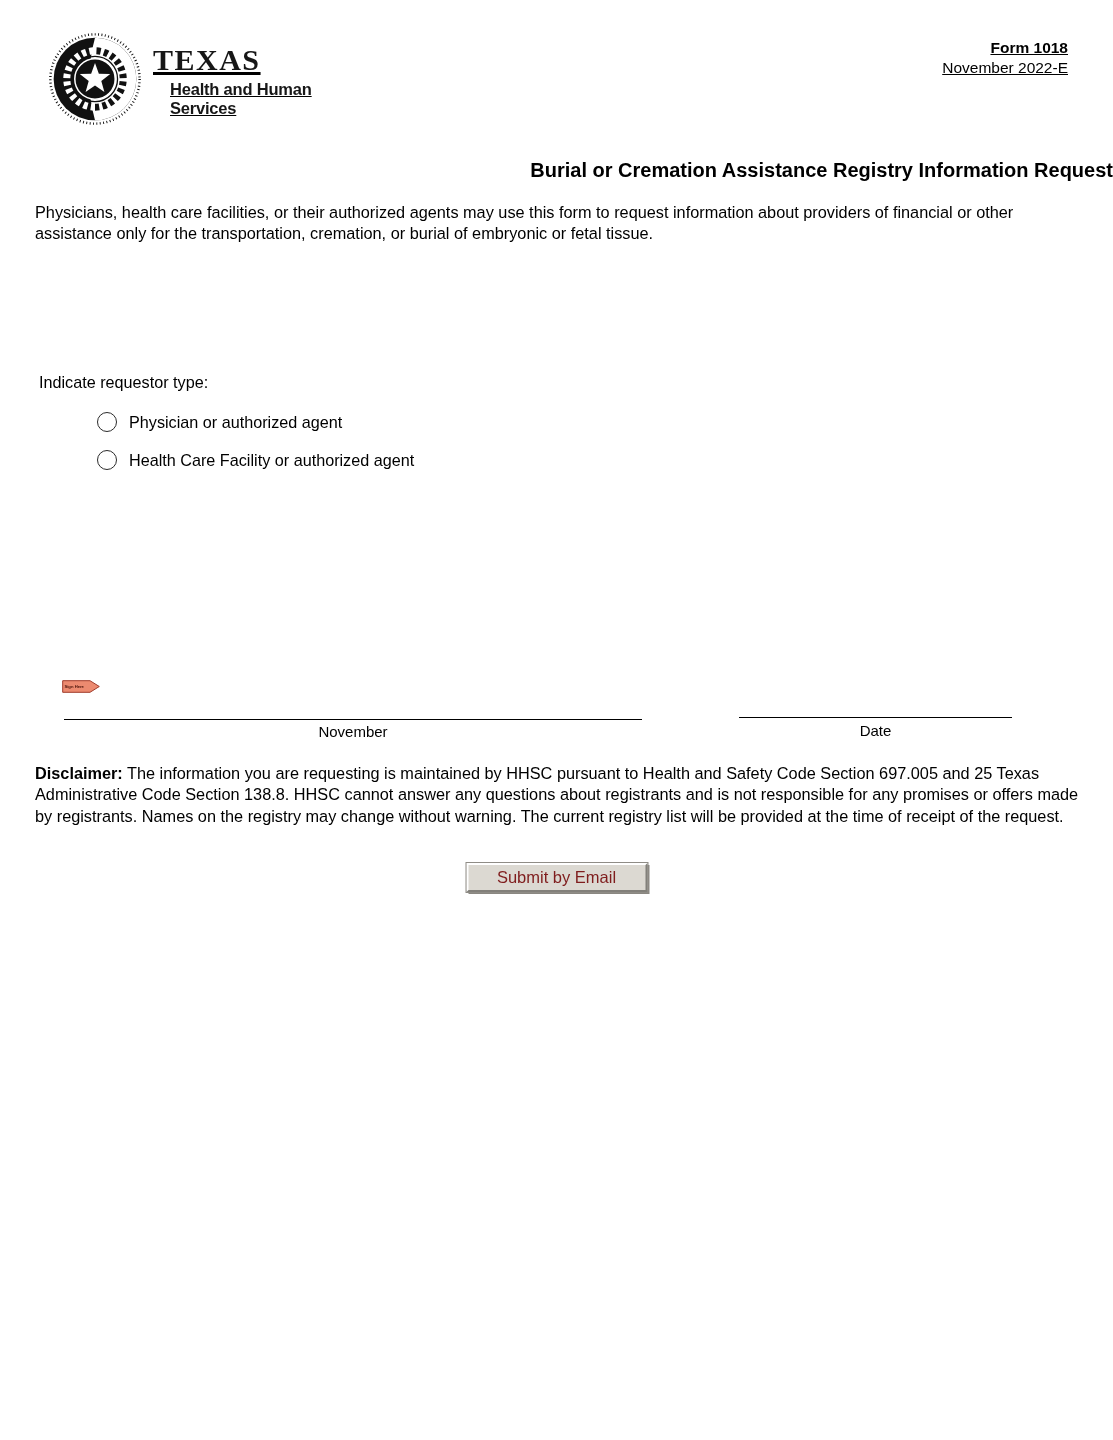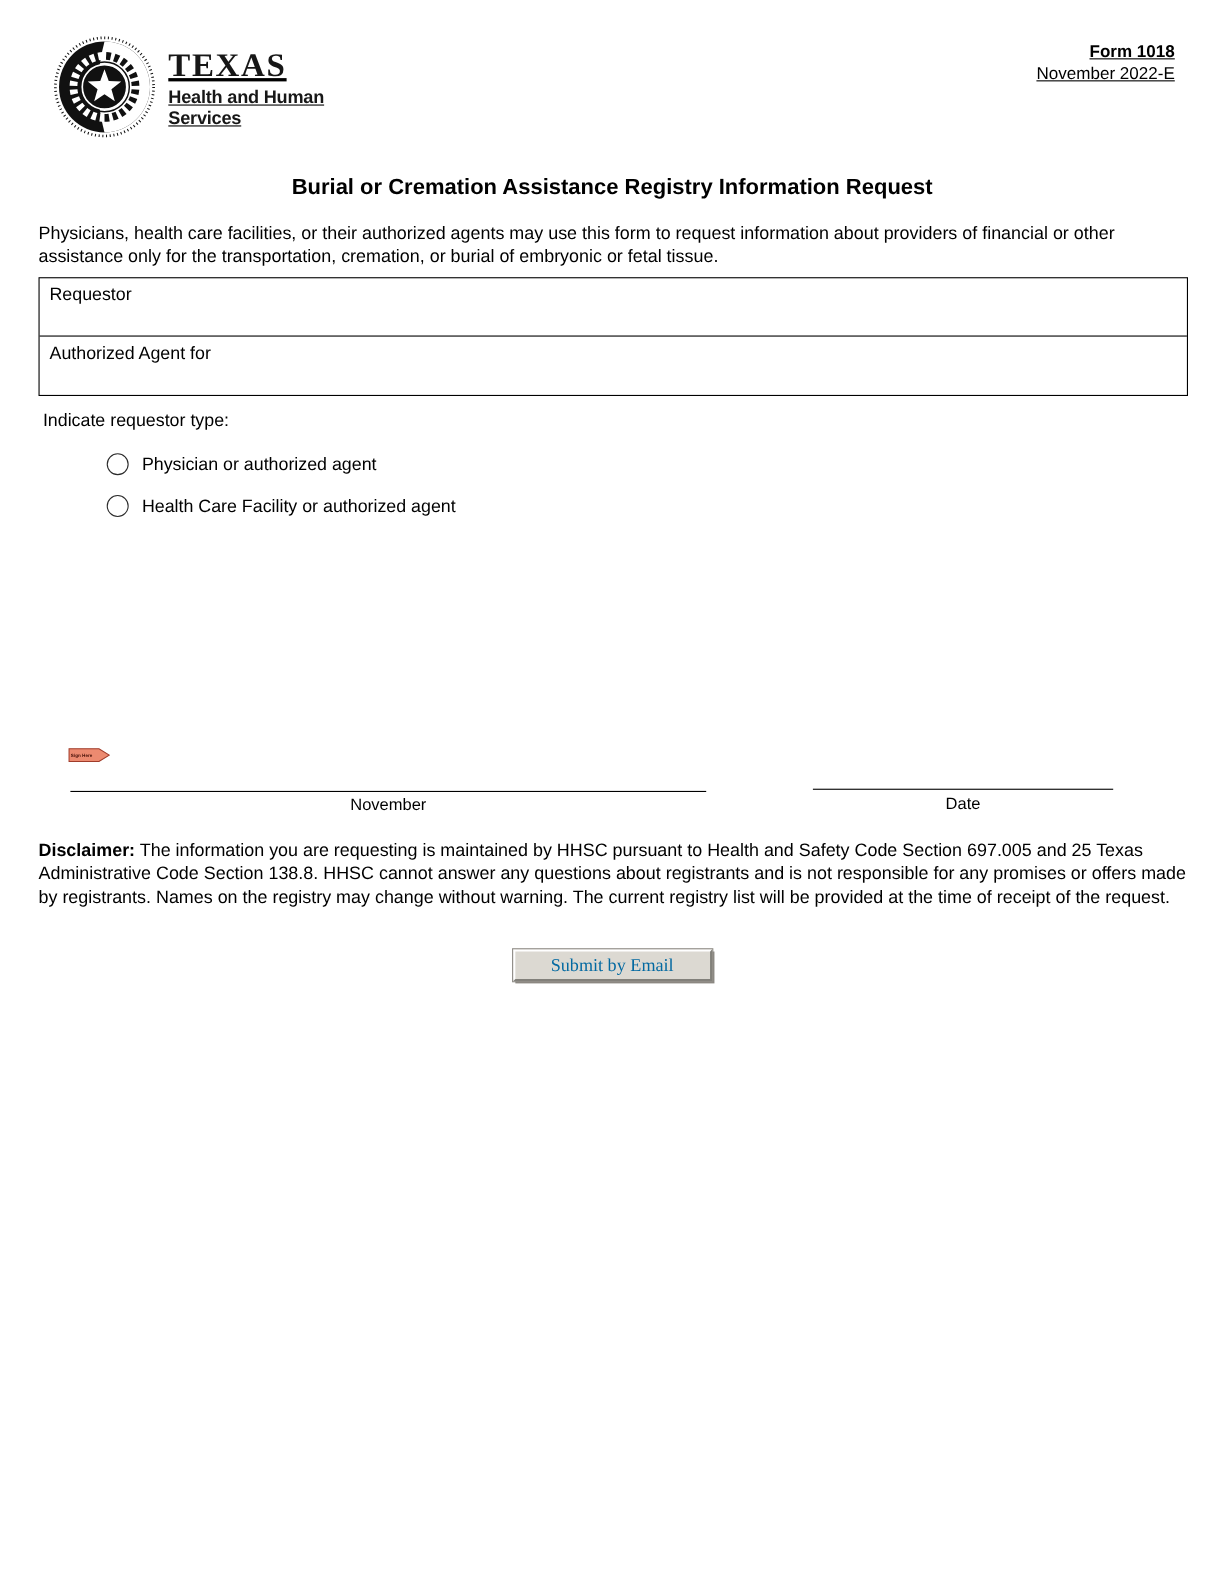--- a/index.html
+++ b/index.html
@@ -21,28 +21,28 @@
   .logo{display:flex; align-items:flex-start;}
   .seal{width:94px; height:94px; flex:0 0 auto;}
   .logo-text{margin-left:11px; margin-top:13px;}
   .brand-top{
     font-family:"Liberation Serif","DejaVu Serif",serif;
     font-size:30px; font-weight:600; letter-spacing:1.5px;
     line-height:1; color:#171717;
   }
   .brand-sub{
     font-size:16.5px; font-weight:bold; line-height:19px;
-    letter-spacing:-0.2px; margin-top:5px; color:#171717;
+    letter-spacing:-0.2px; margin-top:5px; color:#171717;margin-left:17px;
   }
   .form-meta{text-align:right; font-size:15.5px; line-height:19.5px; margin-top:6px;}
   .form-number{font-weight:bold;}
   
   .title{
     position:absolute; top:159px; left:0; width:100%;
-    text-align:center; font-size:20px; font-weight:bold; margin:0;
+    text-align:right; font-size:20px; font-weight:bold; margin:0;
   }
   .para{font-size:16.3px; line-height:21.4px; margin:0;}
   .intro{position:absolute; top:202px; left:35px; width:1046px;}
   .request{position:absolute; top:622px; left:35px; width:1046px;}
   .disclaimer{position:absolute; top:763px; left:35px; width:1047px; line-height:21.3px;}
   
   .field-table{
     position:absolute; left:35px; width:1045px;
     border:1.6px solid #000; box-sizing:border-box;
   }
@@ -76,22 +76,22 @@
   .date-label{position:absolute; top:722px; left:739px; width:273px; text-align:center; font-size:15px;}
   
   .submit-btn{
     position:absolute; top:863px; left:50%; transform:translateX(-50%);
     width:181px; height:29px;
     background:#dcd9d2;
     border:2px solid;
     border-color:#ffffff #82807a #82807a #ffffff;
     outline:1px solid #8f8c86;
     box-shadow:2px 2px 0 #8a8781;
-    font-family:Liberation Serif, serif;
-    font-size:16.5px; color:#0369a1;
+    font-family:Liberation Sans, sans-serif;
+    font-size:16.5px; color:#7f1d1d;
     cursor:pointer; padding:0; line-height:25px;
   }
 </style>
 </head>
 <body>
 
 <div class="page">
 
   <div class="header">
     <div class="logo">
@@ -115,30 +115,20 @@
     </div>
     <div class="form-meta">
       <div class="form-number">Form 1018</div>
       <div class="form-revision">November 2022-E</div>
     </div>
   </div>
 
   <h1 class="title">Burial or Cremation Assistance Registry Information Request</h1>
   <p class="para intro">Physicians, health care facilities, or their authorized agents may use this form to request information about providers of financial or other assistance only for the transportation, cremation, or burial of embryonic or fetal tissue.</p>
 
-  <div class="field-table table-1">
-    <div class="field-row">
-      <span class="field-label">Requestor</span>
-      <span class="field-value"></span>
-    </div>
-    <div class="field-row">
-      <span class="field-label">Authorized Agent for</span>
-      <span class="field-value"></span>
-    </div>
-  </div>
 
   <div class="rtype-prompt">Indicate requestor type:</div>
 
   <div class="radio-option radio-option-1">
     <span class="radio-circle"></span>
     <span class="radio-label">Physician or authorized agent</span>
   </div>
   <div class="radio-option radio-option-2">
     <span class="radio-circle"></span>
     <span class="radio-label">Health Care Facility or authorized agent</span>

